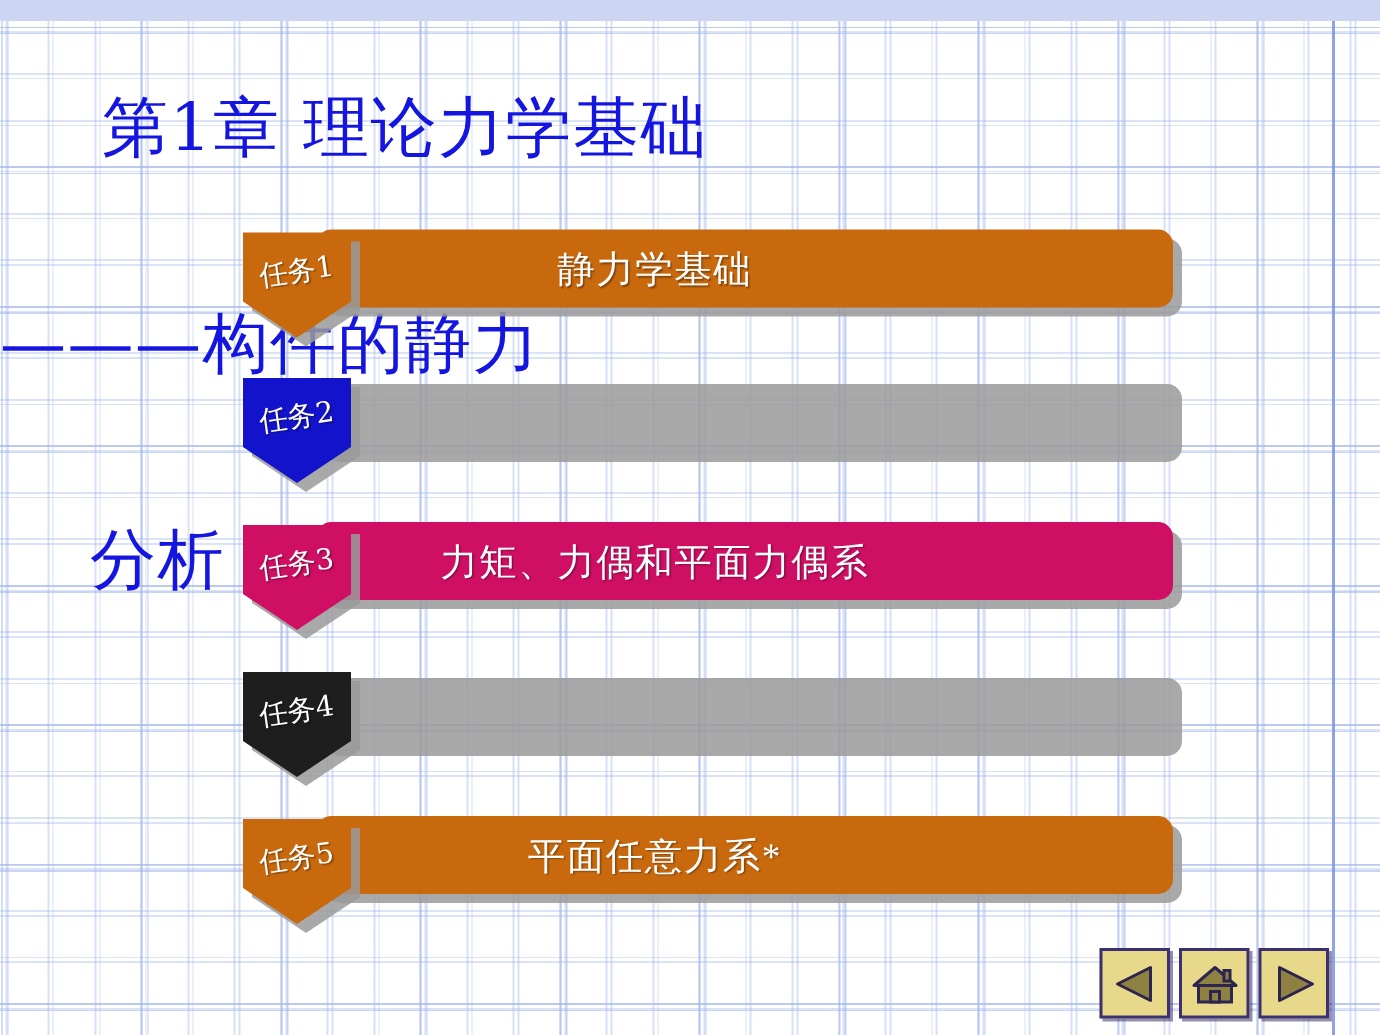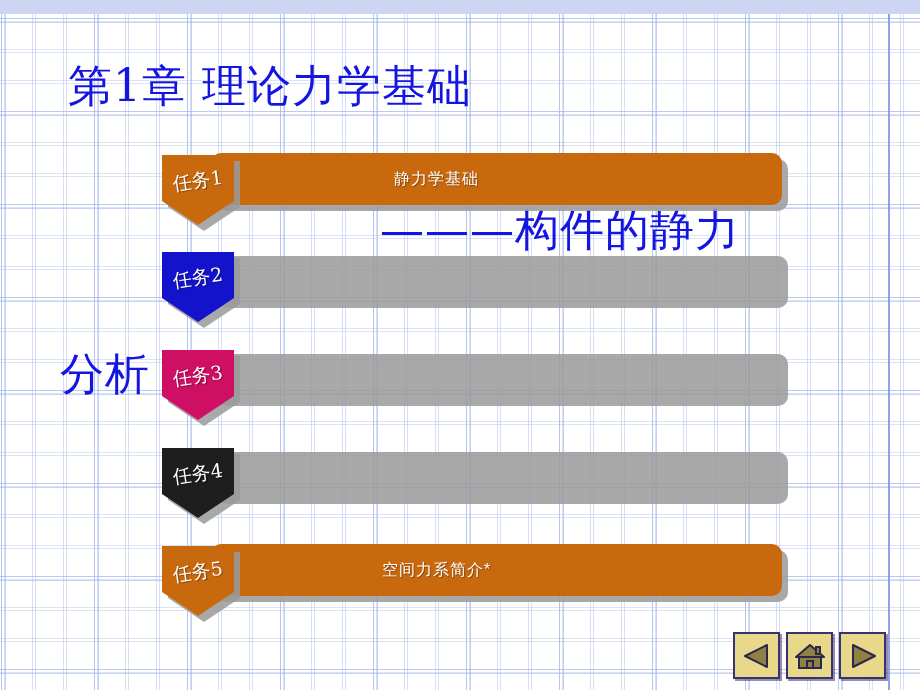--- a/index.html
+++ b/index.html
@@ -80,21 +80,21 @@
     color: #1515e0;
     font-size: 44px;
     line-height: 48px;
     font-weight: 400;
     letter-spacing: 1px;
     white-space: pre-wrap;
     font-family: "DejaVu Serif", "Liberation Serif", serif;
   }
   .t-line { display: block; }
   #title-line1 { padding-left: 68px; }
-  #title-line2 { padding-left: 380px; }
+  #title-line2 { }
   #title-line3 { padding-left: 60px; }
 
   
   .task-row {
     position: absolute;
     left: 120px;
     width: 668px;
     height: 78px;
   }
   .bar-shadow {
@@ -118,23 +118,23 @@
   .bar-label {
     position: absolute;
     left: 0;
     top: 0;
     width: 571px;
     height: 52px;
     display: flex;
     align-items: center;
     justify-content: center;
     color: #ffffff;
-    font-size: 16px;
+    font-size: 25px;
     letter-spacing: 1px;
-    font-family: Liberation Sans, sans-serif;
+    font-family: Liberation Serif, serif;
     text-shadow: 1px 1px 1px rgba(0,0,0,0.35);
     padding-right: 120px;
     box-sizing: border-box;
   }
 
   .badge-shadow {
     position: absolute;
     left: 42px;
     top: 6px;
     width: 84px;
@@ -231,20 +231,23 @@
     <div class="badge">
       <svg width="84" height="84" viewBox="0 0 84 84">
           <polygon points="6,14 78,14 78,60 42,84 6,60" fill="#1313CC"></polygon>
         </svg>
     </div>
     <div class="badge-text">任务2</div>
   </div>
 
   <div class="task-row" style="top:336px">
     <div class="bar-shadow"></div>
+    <div class="bar" style="background: rgb(206, 15, 99);">
+      <div class="bar-label">力矩、力偶和平面力偶系</div>
+    </div>
     <div class="badge-shadow">
       <svg width="84" height="84" viewBox="0 0 84 84">
           <polygon points="6,14 78,14 78,60 42,84 6,60" fill="#9a9a9a" opacity="0.85"></polygon>
         </svg>
     </div>
     <div class="badge">
       <svg width="84" height="84" viewBox="0 0 84 84">
           <polygon points="6,14 78,14 78,60 42,84 6,60" fill="#CE0F63"></polygon>
         </svg>
     </div>
@@ -262,21 +265,21 @@
       <svg width="84" height="84" viewBox="0 0 84 84">
           <polygon points="6,14 78,14 78,60 42,84 6,60" fill="#1E1E1E"></polygon>
         </svg>
     </div>
     <div class="badge-text">任务4</div>
   </div>
 
   <div class="task-row" style="top:532px">
     <div class="bar-shadow"></div>
     <div class="bar" style="background: rgb(201, 105, 14);">
-      <div class="bar-label">空间力系简介*</div>
+      <div class="bar-label">平面任意力系*</div>
     </div>
     <div class="badge-shadow">
       <svg width="84" height="84" viewBox="0 0 84 84">
           <polygon points="6,14 78,14 78,60 42,84 6,60" fill="#9a9a9a" opacity="0.85"></polygon>
         </svg>
     </div>
     <div class="badge">
       <svg width="84" height="84" viewBox="0 0 84 84">
           <polygon points="6,14 78,14 78,60 42,84 6,60" fill="#C9690E"></polygon>
         </svg>

